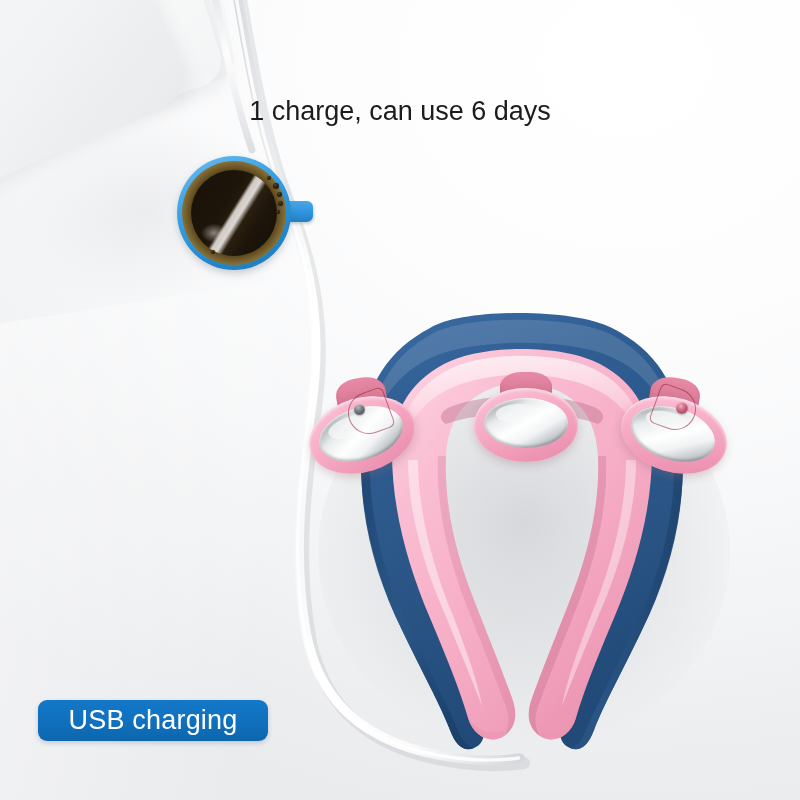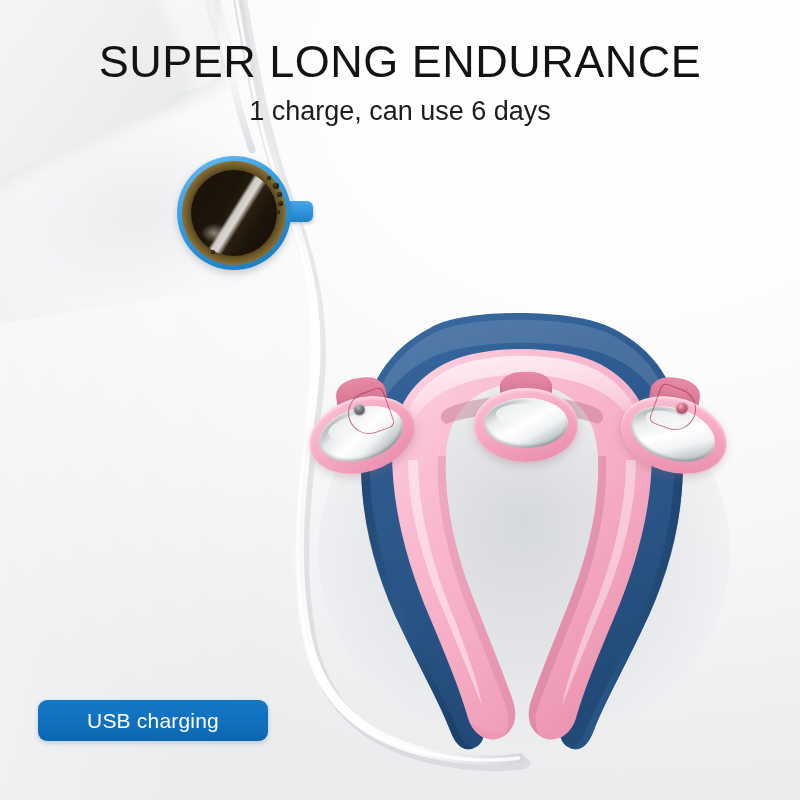--- a/index.html
+++ b/index.html
@@ -220,21 +220,21 @@
     width: 230px; height: 41px;
     background: linear-gradient(180deg, #1378c8 0%, #1070bd 55%, #0d66ae 100%);
     border-radius: 9px;
     display: flex;
     align-items: center;
     justify-content: center;
     box-shadow: 0 2px 5px rgba(30,70,120,.22);
   }
   .usb-badge span {
     color: #ffffff;
-    font-size: 21px;
+    font-size: 27px;
     font-weight: 400;
     letter-spacing: .2px;
     white-space: nowrap;
   }
 </style>
 </head>
 <body>
 
 <div id="stage">
 
@@ -494,20 +494,19 @@
       <div class="hinge-seam" style="left:8px; top:4px; width:40px; height:40px; transform:rotate(-20deg);"></div>
       <div class="hinge-screw" style="left:14px; top:16px; width:11px; height:11px;"></div>
     </div>
 
     <div class="hinge" style="left:336px; top:84px; width:58px; height:52px;">
       <div class="hinge-seam" style="left:6px; top:4px; width:40px; height:40px; transform:rotate(200deg);"></div>
       <div class="hinge-button" style="left:28px; top:18px; width:12px; height:12px;"></div>
     </div>
   </div>
 
-  <div class="headline">SUPER LONG ENDURANCE</div>
   <div class="subhead">1 charge, can use 6 days</div>
 
   <div class="usb-badge">
     <span>USB charging</span>
   </div>
 
 </div>
 
 </body></html>

